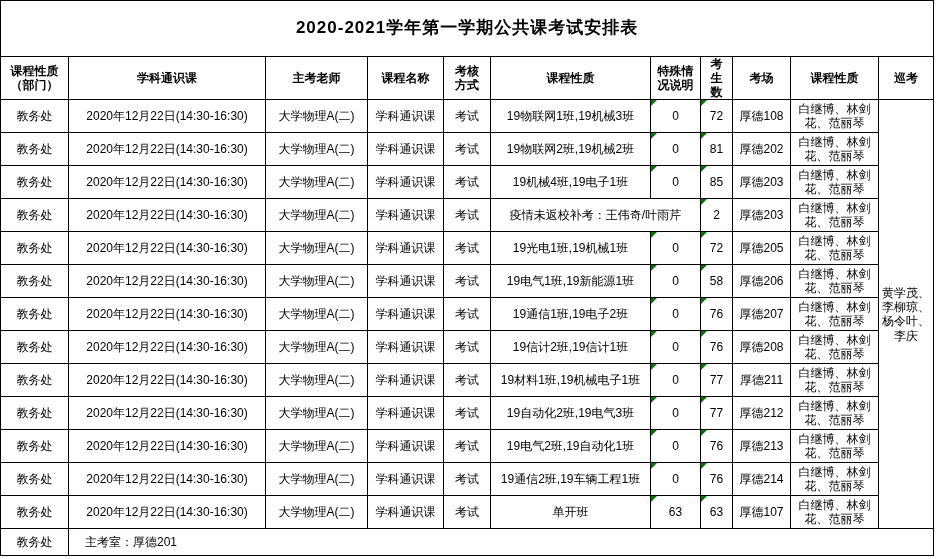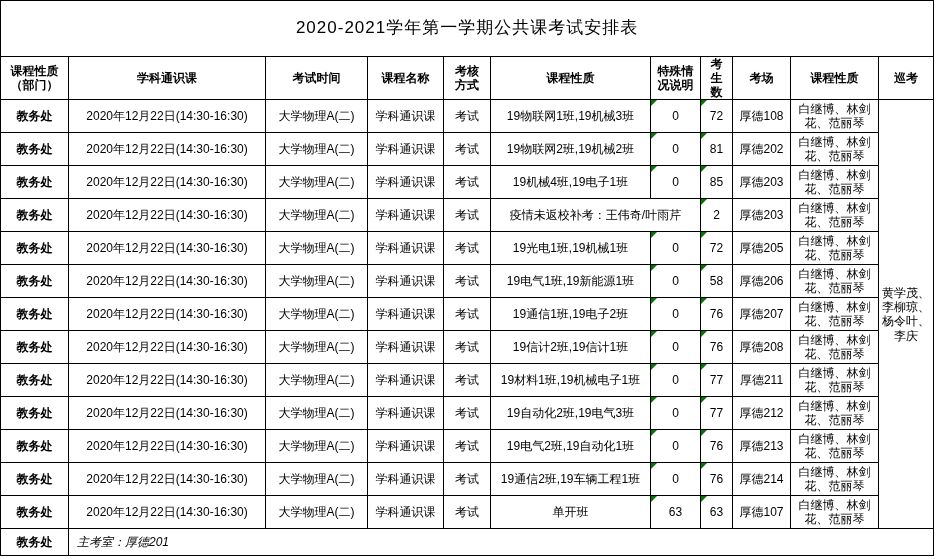--- a/index.html
+++ b/index.html
@@ -25,30 +25,30 @@
     font-size: 12px;
     line-height: 1.18;
     white-space: pre-line;
     word-break: break-all;
     overflow: hidden;
     position: relative;
   }
   th.title-cell {
     height: 56px;
     font-size: 17px;
-    font-weight: normal;
+    font-weight: bold;
     letter-spacing: 1px;
     white-space: nowrap;
   }
   tr.head th { font-weight: bold; height: 39px; padding: 0 1px; }
   tr.data td { height: 33px; }
-  td.bold { font-weight: bold; margin-left: 25px; }
+  td.bold { font-weight: normal; margin-left: 25px; }
   td.nowrap { white-space: nowrap; }
   tr.footer td { height: 27px; }
-  tr.footer td.note { text-align: left; padding-left: 8px; font-style: italic; }
+  tr.footer td.note { text-align: left; padding-left: 16px; }
   span.flag {
     position: absolute; top: 0; left: 0;
     width: 0; height: 0;
     border-top: 6px solid var(--flag-color, #007700);
     border-right: 6px solid transparent;
     pointer-events: none;
   }
 </style>
 </head>
 <body>
@@ -68,21 +68,21 @@
       <col style="width:55px">
   </colgroup>
   <tbody>
     <tr>
       <th class="title-cell" colspan="11">2020-2021学年第一学期公共课考试安排表</th>
     </tr>
     <tr class="head" id="header-row">
         <th>课程性质
 （部门）</th>
         <th>学科通识课</th>
-        <th>考试时间</th>
+        <th>主考老师</th>
         <th>课程名称</th>
         <th>考核
 方式</th>
         <th>课程性质</th>
         <th>特殊情
 况说明</th>
         <th>考
 生
 数</th>
         <th>考场</th>

